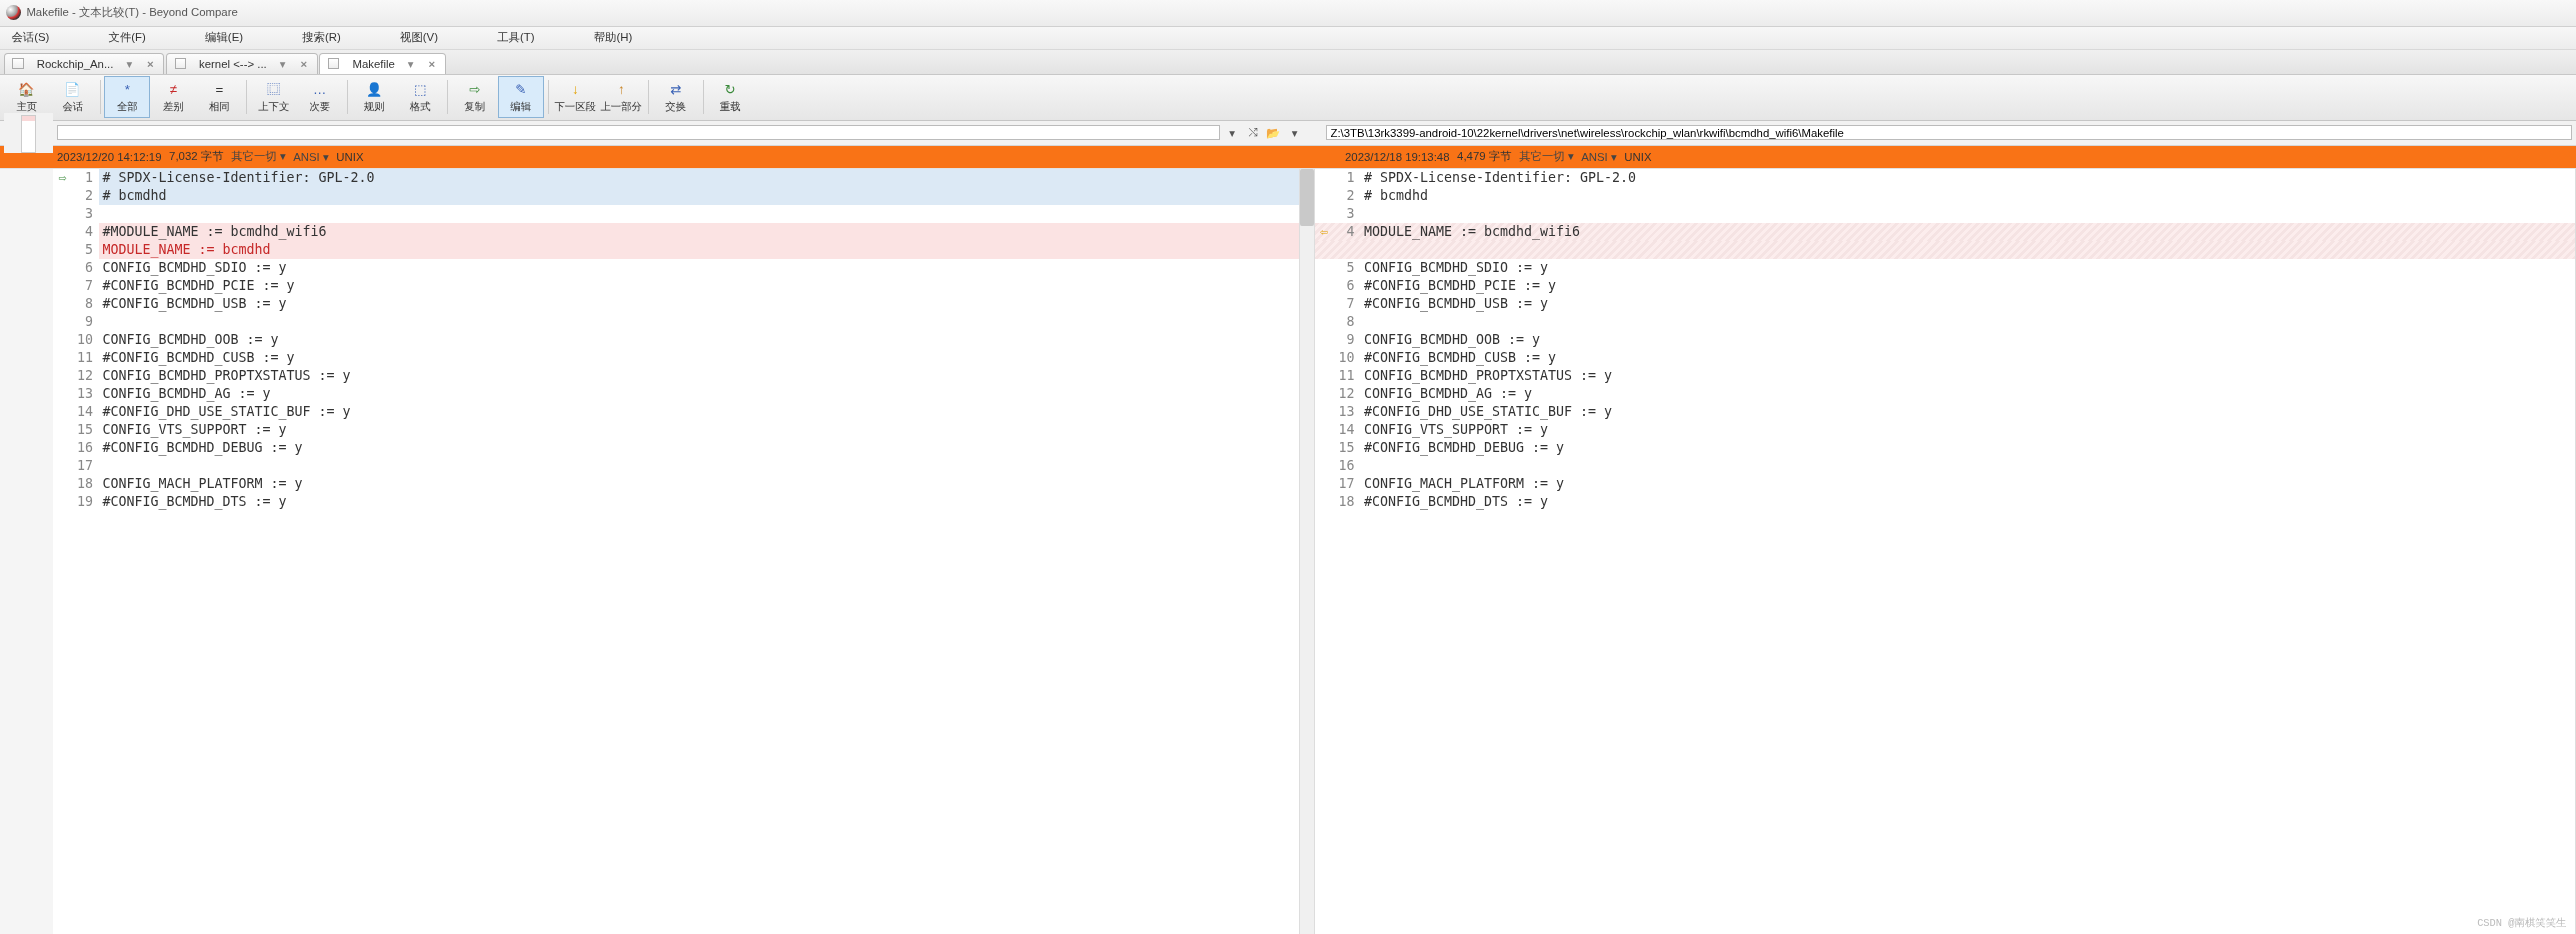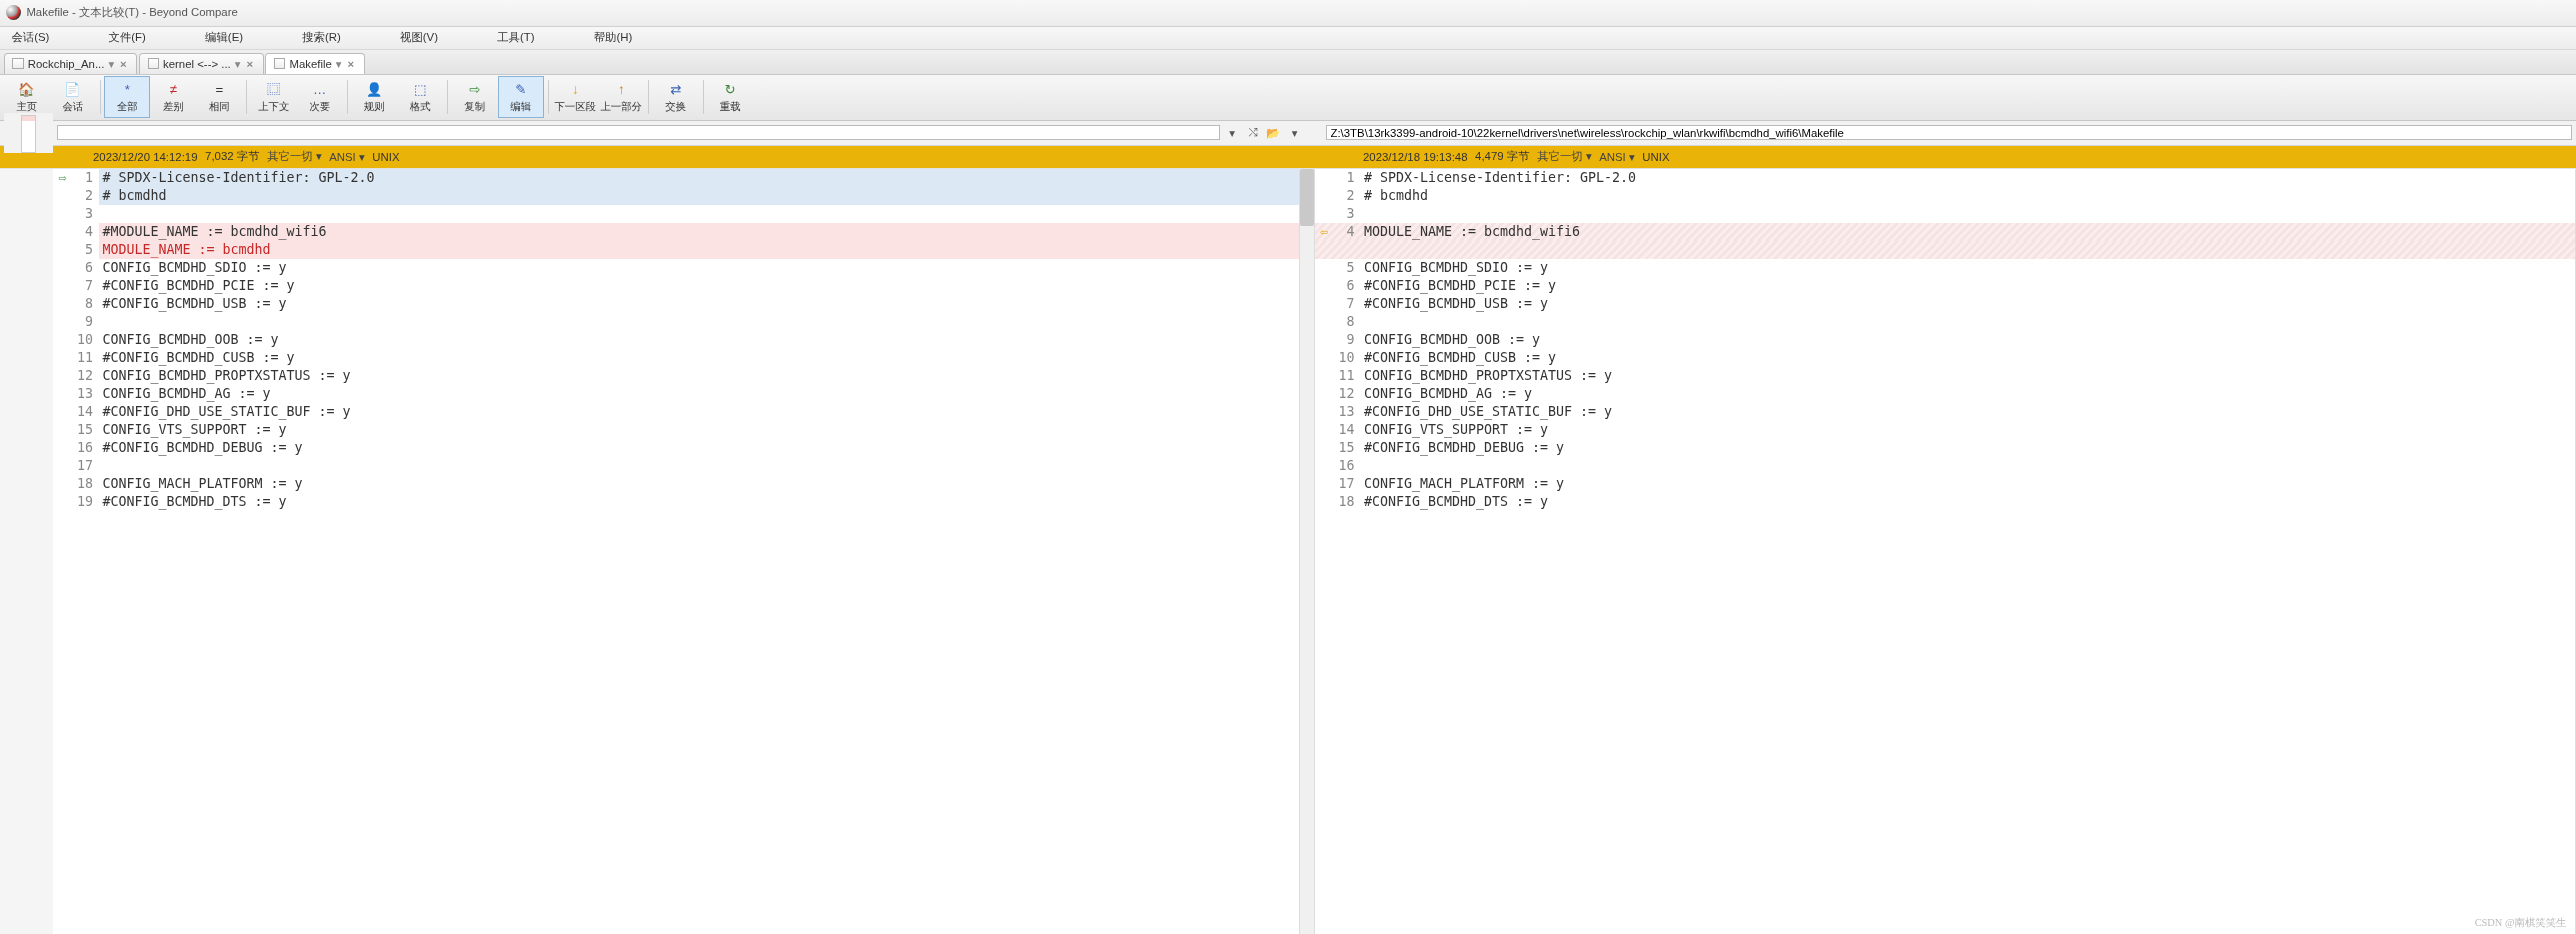--- a/index.html
+++ b/index.html
@@ -3,56 +3,56 @@
 <meta charset="utf-8">
 <style>
 * { margin: 0; padding: 0; box-sizing: border-box; }
 body { font-family: "Microsoft YaHei", Arial, sans-serif; font-size: 11.4px; background: #fff; overflow: hidden; }
 .title-bar { height: 26.6px; background: linear-gradient(#f8f8f8,#ececec); display: flex; align-items: center; padding: 0 5.7px; border-bottom: 0.9px solid #d0d0d0; }
 .title-bar .app-icon { width: 15px; height: 15px; border-radius: 50%; background: radial-gradient(circle at 30% 30%, #fff, #999 45%, #d33 55%, #333 75%); margin-right: 5.7px; }
 .title-bar span { color: #555; }
 .menu-bar { height: 23px; background: linear-gradient(#f7f7f7,#ececec); display: flex; align-items: center; padding: 0 3.8px; border-bottom: 0.9px solid #d8d8d8; gap: 44px; }
 .menu-bar .item { padding: 1.9px 7.6px; color: #333; }
 .tabs-bar { height: 25px; background: linear-gradient(#f0f0f0,#e3e3e3); display: flex; align-items: flex-end; padding: 0 3.8px; border-bottom: 0.9px solid #c7c7c7; }
-.tab { display: flex; align-items: center; gap: 4px; padding: 2.8px 7.6px; margin-right: 1.9px; border: 0.9px solid #bbb; border-bottom: none; border-radius: 3.8px 3.8px 0 0; background: linear-gradient(#fcfcfc,#eaeaea); font-size: 11.4px; color: #333; }
+.tab { display: flex; align-items: center; gap: 13px; padding: 2.8px 7.6px; margin-right: 1.9px; border: 0.9px solid #bbb; border-bottom: none; border-radius: 3.8px 3.8px 0 0; background: linear-gradient(#fcfcfc,#eaeaea); font-size: 11.4px; color: #333; }
 .tab.active { background: #fff; }
 .tab .file-icon { width: 11.4px; height: 11.4px; border: 0.9px solid #aaa; background: linear-gradient(#fff,#eee); }
 .tab .close { color: #888; font-weight: bold; padding: 0 1.9px; }
 .toolbar { height: 46px; background: linear-gradient(#f7f7f7,#e6e6e6); display: flex; align-items: center; border-bottom: 0.9px solid #c6c6c6; padding: 0 3.8px; }
 .tb-btn { display: flex; flex-direction: column; align-items: center; justify-content: center; width: 46px; height: 42px; font-size: 10.4px; color: #333; border: 0.9px solid transparent; }
 .tb-btn.active { border-color: #8ab3d6; background: #d9ebfa; }
 .tb-btn .ic { width: 17px; height: 17px; margin-bottom: 1.9px; display:flex;align-items:center;justify-content:center;font-size:13.3px; }
 .tb-sep { width: 0.9px; height: 34px; background: #ccc; margin: 0 3.8px; }
 .path-row { height: 25px; display: flex; align-items: center; padding: 1.9px 3.8px; background: #f2f2f2; border-bottom: 0.9px solid #d6d6d6; gap: 3.8px; }
 .left-margin { width: 49px; display: flex; justify-content: center; background: #f2f2f2; }
 .thumb { width: 15px; height: 38px; border: 0.9px solid #ccc; background: #fff; margin-top: 1.9px; position: relative; }
 .thumb::before { content:""; position:absolute; top:0;left:0;right:0;height:5.7px; background:#f9d8d8; }
 .path-input { flex: 1; height: 15px; border: 0.9px solid #bbb; background: #fff; padding: 0 3.8px; font-size: 11.4px; }
 .small-btn { width: 17px; height: 17px; display:flex;align-items:center;justify-content:center; color:#555; }
 .folder { color: #e5a33e; }
-.info-row { height: 23px; display: flex; background: #eab308; border-bottom: 0.9px solid #e2e2e2; padding-left: 36px; }
+.info-row { height: 23px; display: flex; background: #f97316; border-bottom: 0.9px solid #e2e2e2; }
 .info-cell { flex: 1; display: flex; align-items: center; gap: 7.6px; padding: 0 11.4px 0 57px; font-size: 11.4px; color: #333; }
 .info-cell .drop { color: #444; }
 .content { display: flex; height: calc(935px - 26.6px - 23px - 25px - 46px - 25px - 23px); }
 .gutter-col { width: 53px; background: #f5f5f5; }
 .pane { flex: 1; display: flex; flex-direction: column; border-right: 0.9px solid #ddd; position: relative; }
 .code-area { flex: 1; overflow: hidden; font-family: Consolas, monospace; font-size: 13.3px; line-height: 18px; background: #fff; position: relative; }
 .line { display: flex; height: 18px; }
 .marker { width: 19px; text-align: center; color: #888; background:#fff; }
 .lineno { width: 26.6px; text-align: right; padding-right: 5.7px; color: #888; background: #fff; }
 .code { flex: 1; white-space: pre; padding-left: 3.8px; color: #333; }
 .line.sel .code { background: #dce9f5; }
 .line.diff-l { background: #fbe3e3; }
 .line.diff-l .code { background: #fbe3e3; }
 .line.diff-r { background: repeating-linear-gradient(-45deg,#f5e3e3,#f5e3e3 2.8px,#fceded 2.8px,#fceded 5.7px); }
 .line.diff-r .code, .line.diff-r .lineno, .line.diff-r .marker { background: transparent; }
 .red { color: #c62828; }
 .scrollbar { width: 15px; background: #f0f0f0; border-left: 0.9px solid #ddd; position: absolute; right:0; top:0; bottom:0; }
 .scroll-thumb { width: 13.3px; margin:0.9px; height: 57px; background: #c9c9c9; border-radius: 1.9px; }
-.watermark { position: fixed; right: 9.5px; bottom: 3.8px; color: #bbb; font-size: 10.4px; font-family: Liberation Serif, serif; }
+.watermark { position: fixed; right: 9.5px; bottom: 3.8px; color: #bbb; font-size: 10.4px; font-family: Liberation Mono, monospace; }
 .path-section { flex:1; display:flex; align-items:center; gap:3.8px; }
 .arrow-marker { font-size:13.3px; }
 </style>
 </head>
 <body>
 
 <div class="title-bar">
   <div class="app-icon"></div>
   <span>Makefile - 文本比较(T) - Beyond Compare</span>
 </div>

